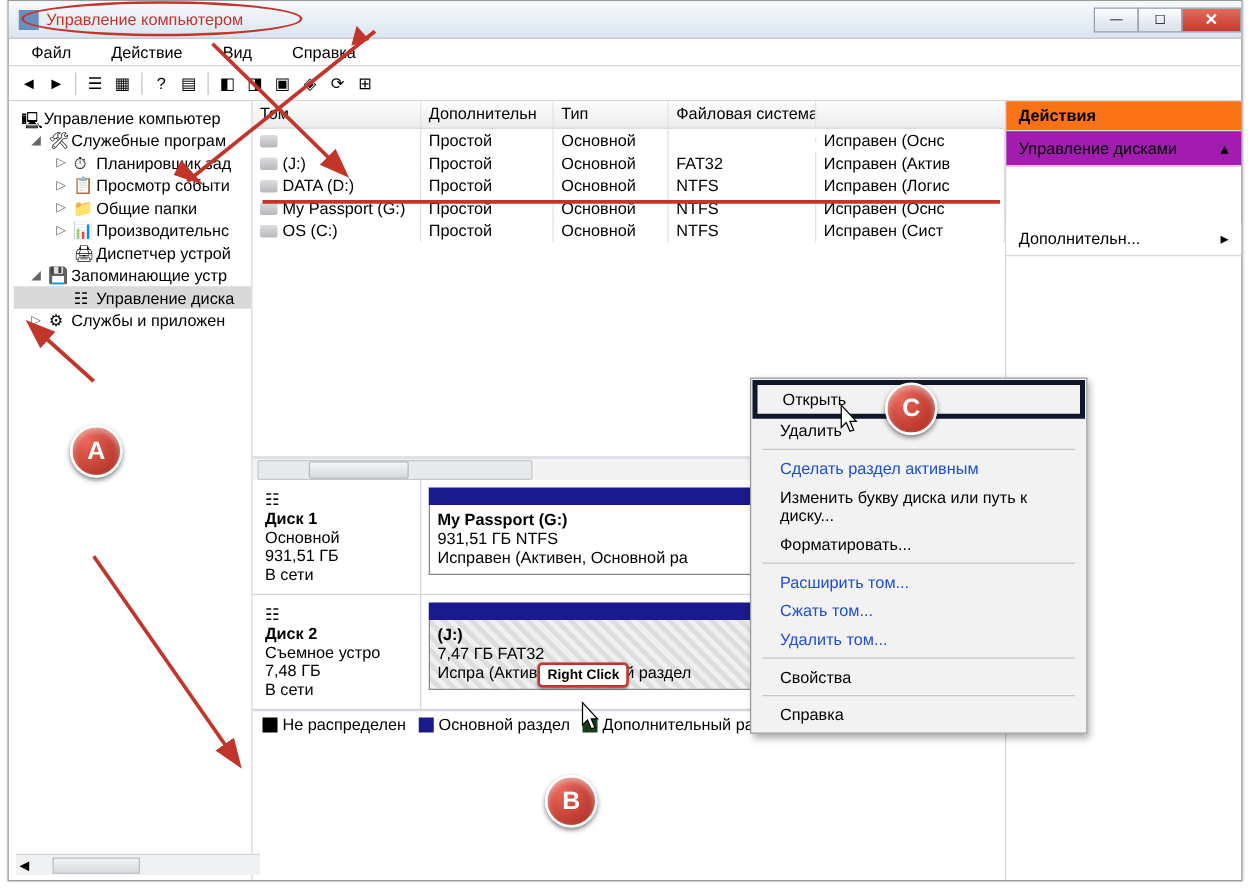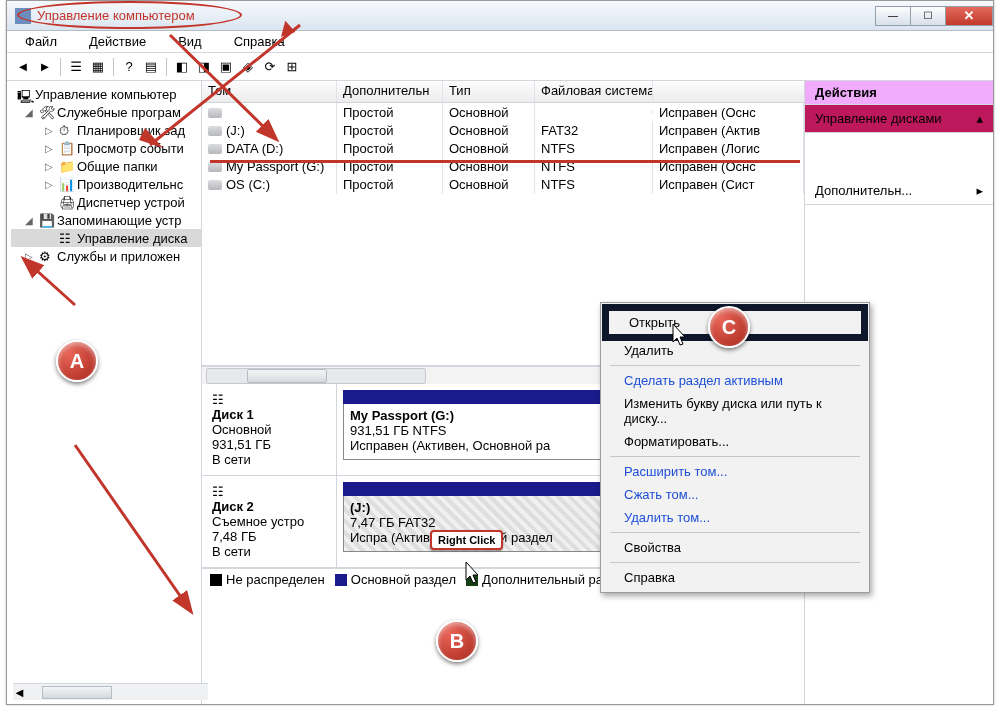--- a/index.html
+++ b/index.html
@@ -58,29 +58,29 @@
     .disk-label b { display: block; }
     .disk-vol-wrap { flex: 1; padding: 6px; position: relative; }
     .disk-vol-header { height: 14px; background: #1a1a8c; }
     .disk-vol-body { border: 1px solid #888; border-top: none; padding: 4px 6px; min-height: 56px; }
     .disk2 .disk-vol-body { background: repeating-linear-gradient(45deg, #f0f0f0, #f0f0f0 4px, #dedede 4px, #dedede 8px); }
 
     .legend { display: flex; gap: 10px; align-items: center; border-top: 1px solid #d3d7dd; height: 22px; padding: 0 8px; }
     .legend-sq { width: 12px; height: 12px; display: inline-block; margin-right: 4px; vertical-align: -2px; }
 
     .actions { width: 188px; }
-    .actions-head { padding: 4px 10px; font-weight: 600; border-bottom: 1px solid #d3d7dd; background: #f0abfc; }
-    .actions-row { padding: 6px 10px; display: flex; justify-content: space-between; font-size: 12.5px; background: #be185d; border-bottom: 1px solid #d3d7dd; }
+    .actions-head { padding: 4px 10px; font-weight: 600; border-bottom: 1px solid #d3d7dd; background: #f97316; }
+    .actions-row { padding: 6px 10px; display: flex; justify-content: space-between; font-size: 12.5px; background: #a21caf; border-bottom: 1px solid #d3d7dd; }
     .actions-row.plain { background: #fff; margin-top: 44px; }
 
     .ctx-menu { position: absolute; left: 600px; top: 302px; width: 270px; background: #f2f2f2; border: 1px solid #9a9c9f; box-shadow: 2px 3px 6px rgba(0,0,0,0.35); z-index: 50; padding: 3px; }
     .ctx-item { padding: 4px 20px; }
     .ctx-item.disabled { color: #1d4ed8; }
     .ctx-sep { height: 1px; background: #c6c7c9; margin: 3px 6px; }
-    .ctx-highlight { border: 7px solid #0f172a; margin: -2px; }
+    .ctx-highlight { border: 4px solid #0f172a; margin: -2px; }
 
     .badge { position: absolute; width: 42px; height: 42px; border-radius: 50%; background: radial-gradient(circle at 30% 30%, #e96558, #a7261b); border: 2px solid #fff; box-shadow: 0 2px 4px rgba(0,0,0,.5), inset 0 3px 5px rgba(255,255,255,.5); color: #fff; font-weight: bold; font-size: 20px; display: flex; align-items: center; justify-content: center; z-index: 60; }
 
     .arrow { position: absolute; pointer-events: none; z-index: 40; }
     .tooltip-rc { position: absolute; left: 430px; top: 530px; background: #fff; border: 2px solid #c2352b; border-radius: 4px; padding: 2px 6px; font-size: 11px; font-weight: bold; z-index: 55; box-shadow: 0 1px 2px rgba(0,0,0,.4); }
 
     .cursor { position: absolute; width: 20px; height: 26px; z-index: 70; }
     .bottom-scroll { position: absolute; bottom: 4px; left: 6px; width: 195px; height: 17px; background: #f0f1f3; border-top: 1px solid #d3d7dd; display:flex; align-items:center;}
     .bottom-scroll .thumb { width: 70px; height: 13px; background: linear-gradient(#f3f4f6,#d7dadd); border:1px solid #b6bcc4; margin-left:16px;}
   </style>

